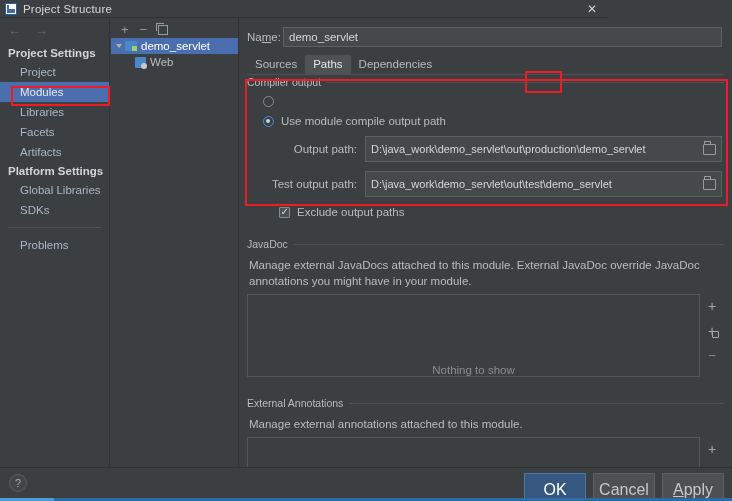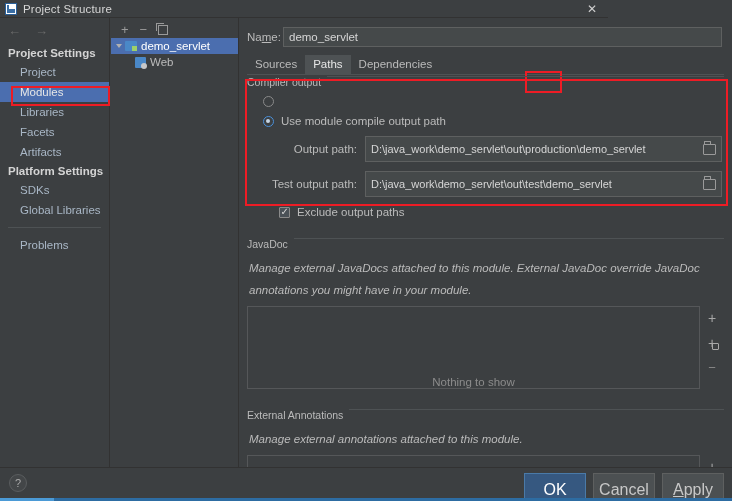--- a/index.html
+++ b/index.html
@@ -152,21 +152,21 @@
     position: absolute; left: 286px; top: 53px; width: 37px; height: 22px;
     border: 2px solid #ee1c25; pointer-events: none;
   }
 
   .scrollarea { position: absolute; left: 0; top: 52px; width: 493px; height: 397px; }
 
   
   .group { margin: 0 8px; position: relative; }
   .group-title {
     font-size: 10.5px; color: #bbbbbb; position: relative;
-    display: flex; align-items: flex-start; gap: 6px; padding-top: 6px;
+    display: flex; align-items: center; gap: 6px; padding-top: 6px;
   }
   .group-title .rule { flex: 1; height: 1px; background: #4e5254; }
 
   .radio-row { display: flex; align-items: center; gap: 7px; margin: 8px 0 0 16px; }
   .radio {
     width: 11px; height: 11px; border-radius: 50%;
     border: 1.4px solid #8a8a8a; background: #3c3f41; flex: none; position: relative;
   }
   .radio.checked { border-color: #4a90d9; }
   .radio.checked::after {
@@ -207,21 +207,21 @@
     content: "✓"; position: absolute; left: 0.6px; top: -2.4px;
     font-size: 10px; color: #d8d8d8; line-height: 13px;
   }
 
   .anno-compiler {
     position: absolute; left: 245px; top: 79px; width: 483px; height: 127px;
     border: 2px solid #ee1c25; pointer-events: none;
   }
 
   .desc {
-    font-size: 11.5px; color: #bbbbbb; margin: 7px 2px 0 2px; line-height: 22px; font-style: italic;
+    font-size: 11.5px; color: #bbbbbb; margin: 7px 2px 0 2px; line-height: 16px;
   }
   .listbox-wrap { display: flex; margin-top: 5px; }
   .listbox {
     flex: 1; height: 83px; background: #3c3f41; border: 1px solid #555759;
     display: flex; align-items: flex-end; justify-content: center;
   }
   .empty-text { font-size: 11.5px; color: #8c8c8c; }
   .listbtns {
     width: 24px; display: flex; flex-direction: column; align-items: center;
     gap: 11px; padding-top: 5px; color: #a8a8a8; font-size: 14px;
@@ -281,22 +281,22 @@
       <span class="nav-arrow">→</span>
     </div>
     <div class="side-list">
       <div class="side-group">Project Settings</div>
       <div class="side-item">Project</div>
       <div class="side-item selected">Modules</div>
       <div class="side-item">Libraries</div>
       <div class="side-item">Facets</div>
       <div class="side-item">Artifacts</div>
       <div class="side-group">Platform Settings</div>
+      <div class="side-item">Global Libraries</div>
       <div class="side-item">SDKs</div>
-      <div class="side-item">Global Libraries</div>
       <div class="side-sep"></div>
       <div class="side-item">Problems</div>
     </div>
     <div class="anno-modules"></div>
   </div>
 
   <div class="treepanel">
     <div class="tree-toolbar">
       <span class="tt-btn">+</span>
       <span class="tt-btn">−</span>

